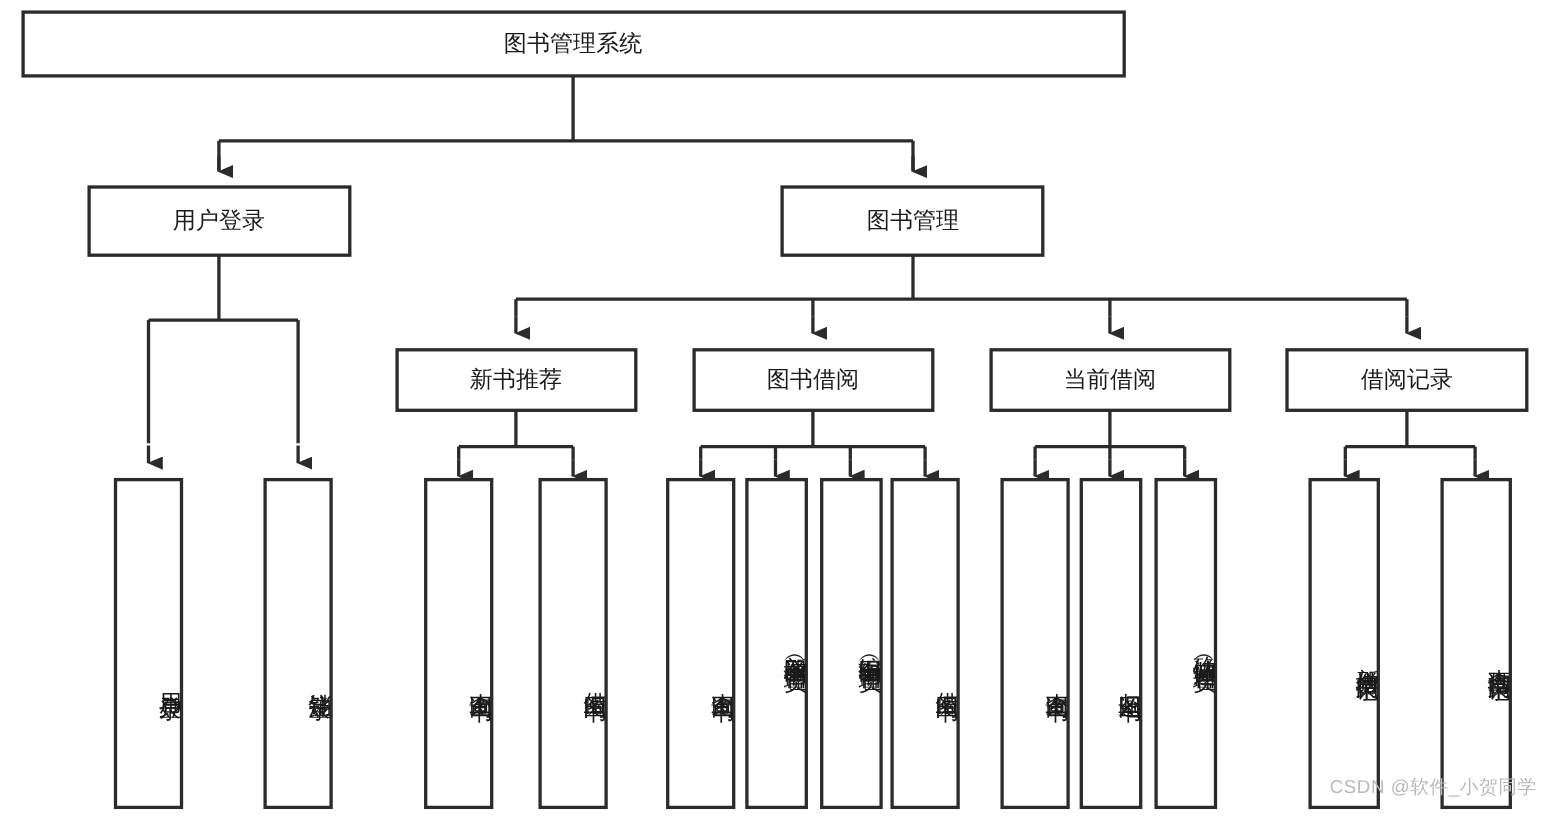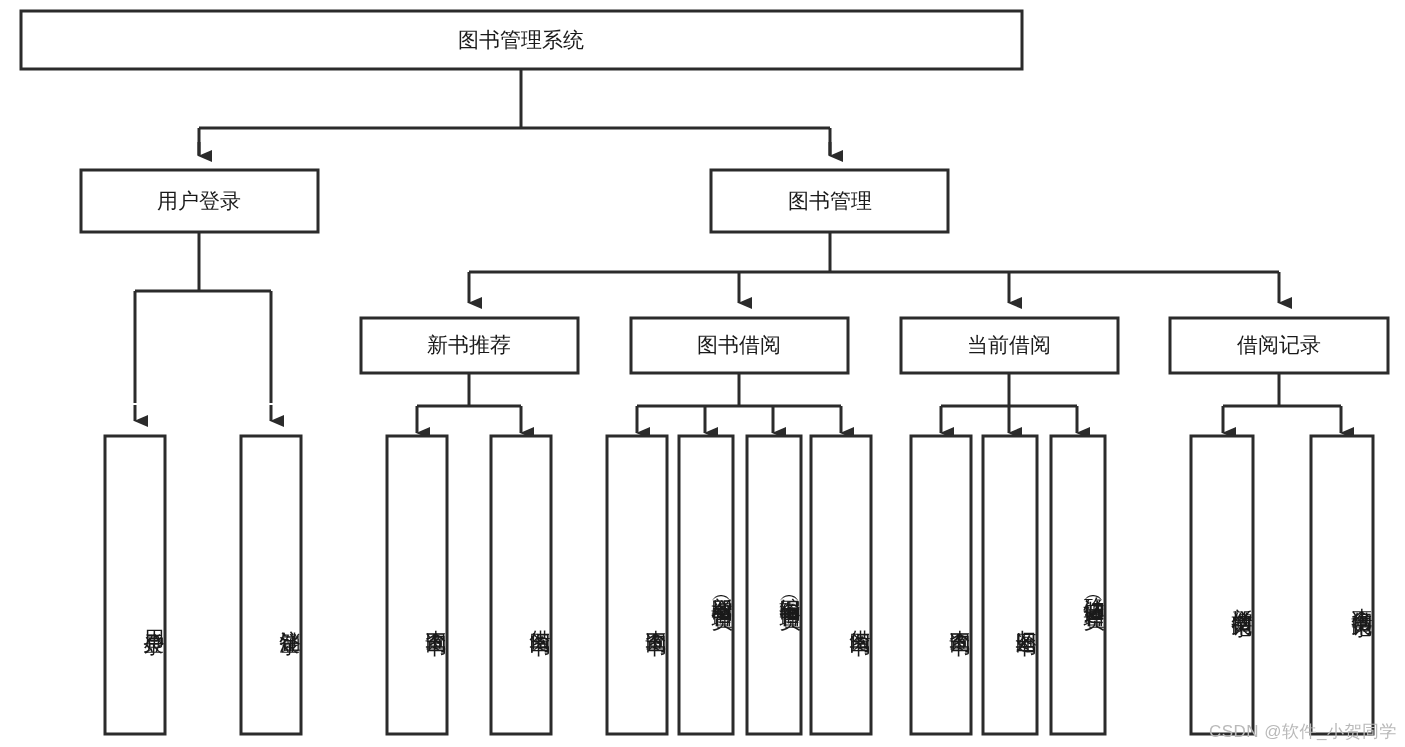--- a/index.html
+++ b/index.html
@@ -60,21 +60,21 @@
     line-height: 1;
     white-space: nowrap;
     display: flex;
     align-items: flex-start;
     justify-content: center;
     pointer-events: none;
   }
   .watermark {
     position: absolute;
     right: 8px;
-    bottom: 4px;
+    bottom: 20px;
     font-family: "Liberation Sans", "DejaVu Sans", sans-serif;
     font-size: 17px;
     color: #b9b9b9;
     white-space: nowrap;
     letter-spacing: 0.5px;
   }
 </style>
 </head>
 <body>
 

